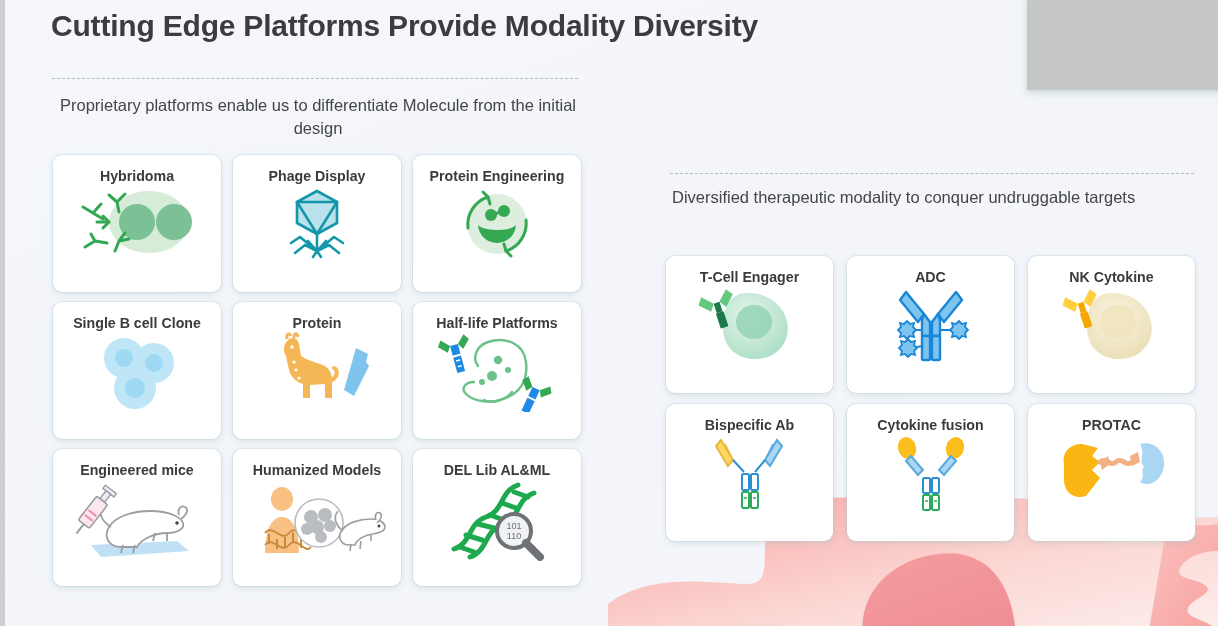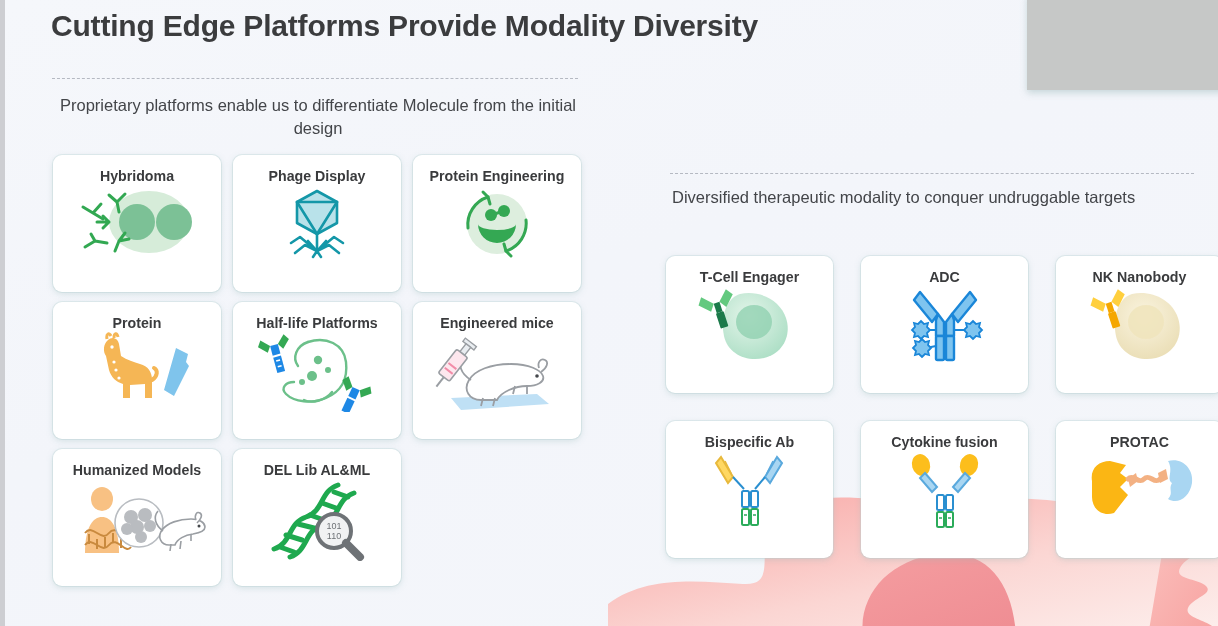--- a/index.html
+++ b/index.html
@@ -129,21 +129,20 @@
 
   #modality-grid {
     position: absolute;
     left: 1px; top: 256px;
     width: 530px;
     display: grid;
     grid-template-columns: repeat(3, 167px);
     grid-auto-rows: 137px;
     column-gap: 14px;
     row-gap: 11px;
-    gap: 28px;
   }
 
   
   .card {
     background: #ffffff;
     border-radius: 9px;
     box-shadow: 0 2px 6px rgba(150,185,185,.34),
                 0 0 0 1px rgba(190,214,214,.35);
     position: relative;
     display: flex;
@@ -262,20 +261,35 @@
             <g stroke="#34a853" stroke-width="3" fill="none" stroke-linecap="round">
               <path d="M10,43 A29,29 0 0,1 30,12"></path>
               <path d="M68,35 A29,29 0 0,1 48,66"></path>
             </g>
             <path d="M30,12 L25,7 M30,12 L32,19" stroke="#34a853" stroke-width="3" fill="none" stroke-linecap="round"></path>
             <path d="M48,66 L53,71 M48,66 L46,59" stroke="#34a853" stroke-width="3" fill="none" stroke-linecap="round"></path>
           </svg>
         </div>
       </div>
 
+      <div class="card">
+        <div class="card-label">Single B cell Clone</div>
+        <div class="card-icon">
+          <svg width="86" height="80" viewBox="0 0 86 80">
+            <g>
+              <circle cx="30" cy="26" r="20" fill="#bfe6f7"></circle>
+              <circle cx="30" cy="26" r="9" fill="#9fd8f2"></circle>
+              <circle cx="60" cy="31" r="20" fill="#bfe6f7"></circle>
+              <circle cx="60" cy="31" r="9" fill="#9fd8f2"></circle>
+              <circle cx="41" cy="56" r="21" fill="#bfe6f7"></circle>
+              <circle cx="41" cy="56" r="10" fill="#9fd8f2"></circle>
+            </g>
+          </svg>
+        </div>
+      </div>
 
       <div class="card">
         <div class="card-label">Protein</div>
         <div class="card-icon">
           <svg width="118" height="78" viewBox="0 0 118 78">
 
             <path d="M30,8 C34,4 40,6 41,12 L43,24 C49,28 56,30 62,32
                      C70,34 74,40 74,48 L74,66 L67,66 L67,52
                      L52,53 L52,66 L45,66 L45,52
                      C38,50 33,45 31,38 L28,24 C25,20 25,12 30,8 Z" fill="#f5b655"></path>
@@ -462,21 +476,21 @@
             <g fill="#7ec4ef" stroke="#1a86d8" stroke-width="1.8">
               <path d="M16,38 l3,-3 l3,3 l4,-1 l-1,4 l3,3 l-3,3 l1,4 l-4,-1 l-3,3 l-3,-3 l-4,1 l1,-4 l-3,-3 l3,-3 l-1,-4 Z"></path>
               <path d="M68,38 l3,-3 l3,3 l4,-1 l-1,4 l3,3 l-3,3 l1,4 l-4,-1 l-3,3 l-3,-3 l-4,1 l1,-4 l-3,-3 l3,-3 l-1,-4 Z"></path>
               <path d="M17,56 l3,-3 l3,3 l4,-1 l-1,4 l3,3 l-3,3 l1,4 l-4,-1 l-3,3 l-3,-3 l-4,1 l1,-4 l-3,-3 l3,-3 l-1,-4 Z"></path>
             </g>
           </svg>
         </div>
       </div>
 
       <div class="card">
-        <div class="card-label">NK Nanobody</div>
+        <div class="card-label">NK Cytokine</div>
         <div class="card-icon">
           <svg width="104" height="78" viewBox="0 0 104 78">
             <defs>
               <radialGradient id="nkcellg" cx="0.45" cy="0.35" r="0.78">
                 <stop offset="0%" stop-color="#faf4e0"></stop>
                 <stop offset="100%" stop-color="#e8dbb0"></stop>
               </radialGradient>
             </defs>
             <path d="M44,8 C64,4 84,14 90,32 C96,50 86,68 68,72
                      C50,76 32,68 28,50 C24,32 30,12 44,8 Z" fill="url(#nkcellg)"></path>

